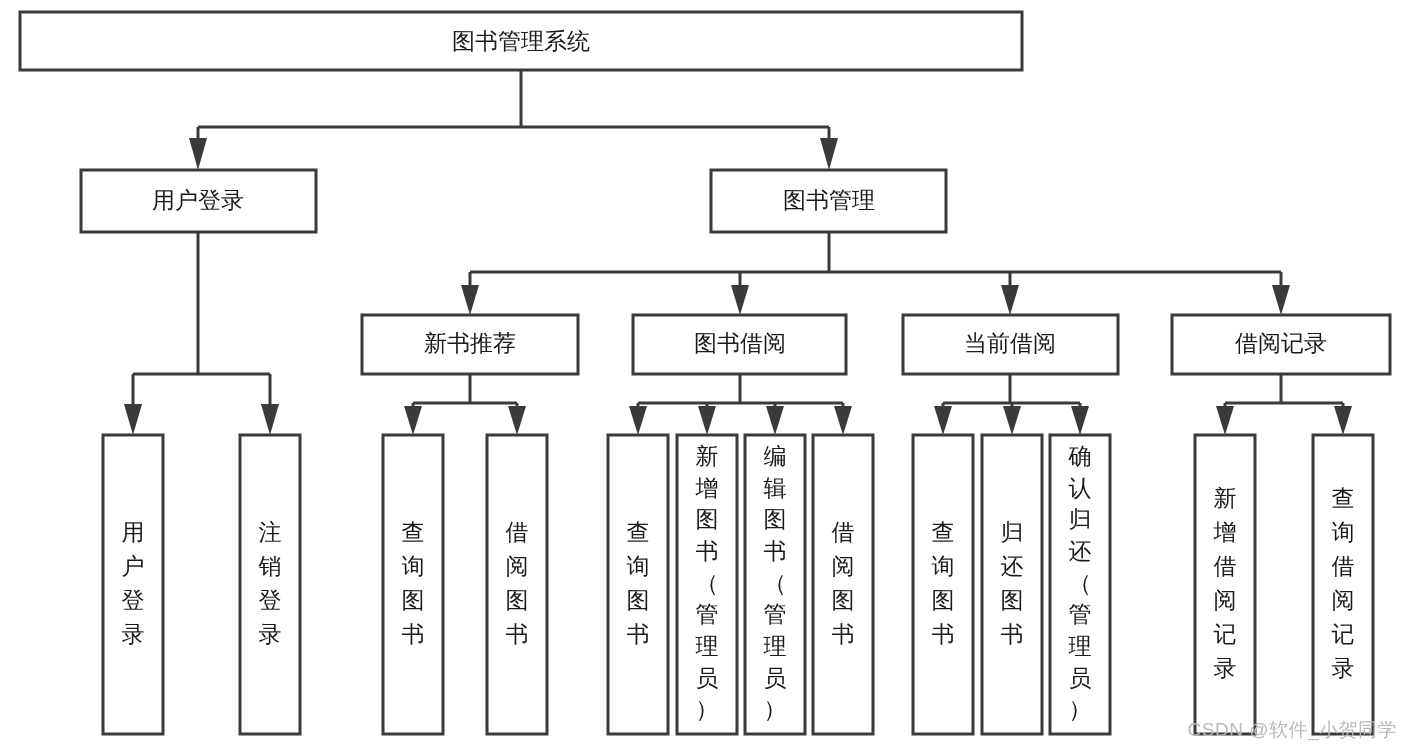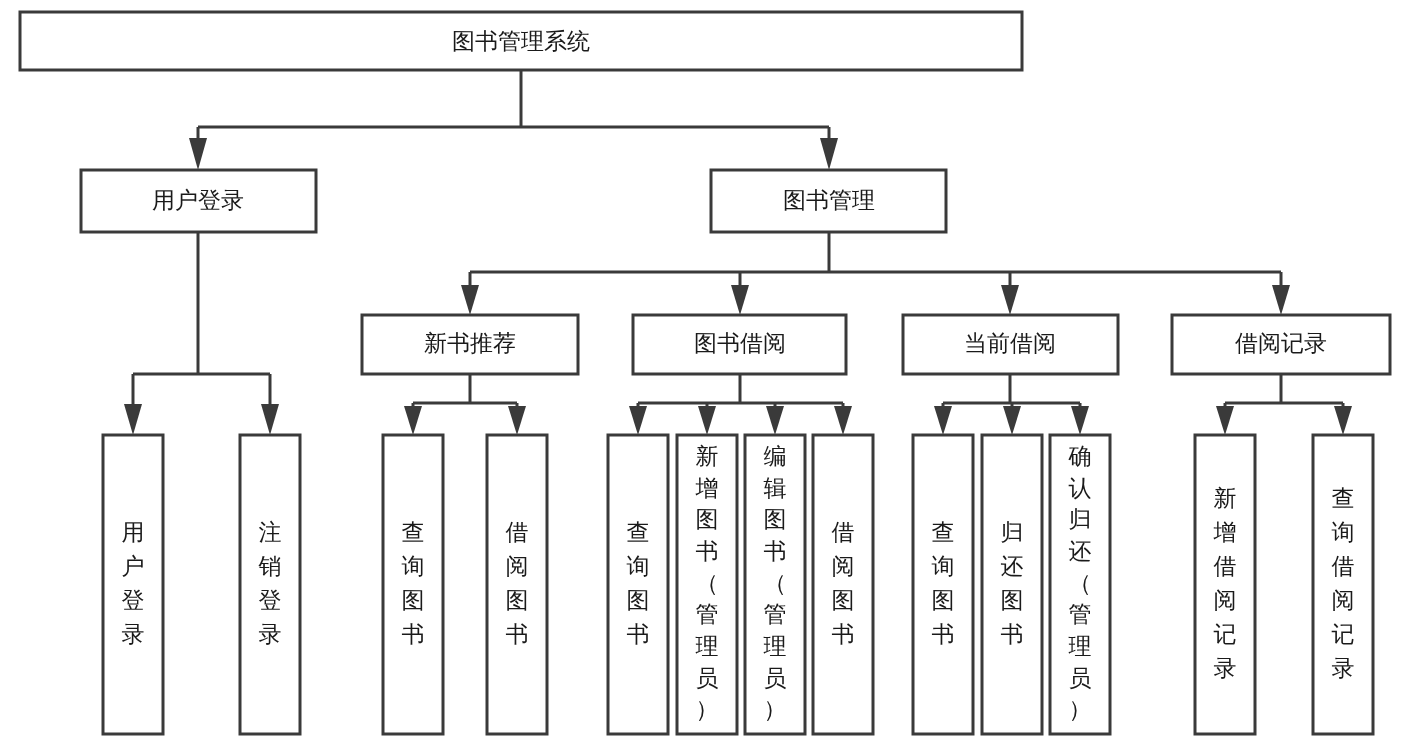--- a/index.html
+++ b/index.html
@@ -225,13 +225,14 @@
     <g>
       <rect class="node-box" x="1195" y="435" width="60" height="299"></rect>
       <text class="node-label-v" x="1225" y="499.5" font-size="23.0px"><tspan x="1225" dy="0" dominant-baseline="middle">新</tspan><tspan x="1225" dy="34.00" dominant-baseline="middle">增</tspan><tspan x="1225" dy="34.00" dominant-baseline="middle">借</tspan><tspan x="1225" dy="34.00" dominant-baseline="middle">阅</tspan><tspan x="1225" dy="34.00" dominant-baseline="middle">记</tspan><tspan x="1225" dy="34.00" dominant-baseline="middle">录</tspan></text>
     </g>
     <g>
       <rect class="node-box" x="1313" y="435" width="60" height="299"></rect>
       <text class="node-label-v" x="1343" y="499.5" font-size="23.0px"><tspan x="1343" dy="0" dominant-baseline="middle">查</tspan><tspan x="1343" dy="34.00" dominant-baseline="middle">询</tspan><tspan x="1343" dy="34.00" dominant-baseline="middle">借</tspan><tspan x="1343" dy="34.00" dominant-baseline="middle">阅</tspan><tspan x="1343" dy="34.00" dominant-baseline="middle">记</tspan><tspan x="1343" dy="34.00" dominant-baseline="middle">录</tspan></text>
     </g>
   </svg>
 
+  <div class="watermark">CSDN @软件_小贺同学</div>
 </div>
 
 </body></html>

